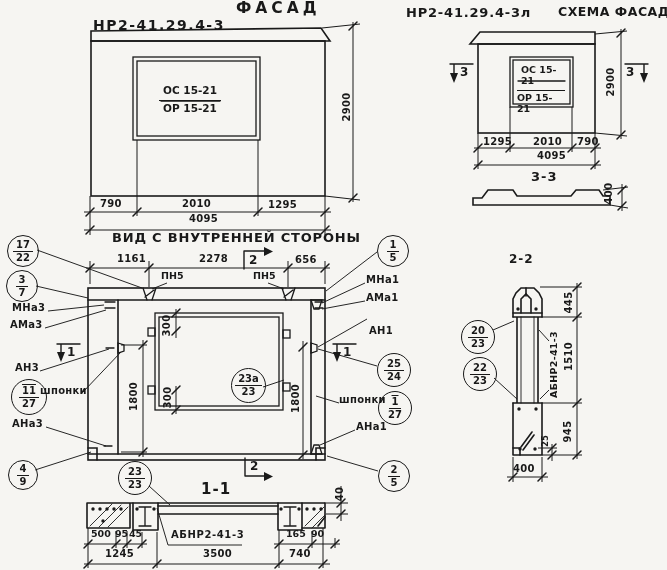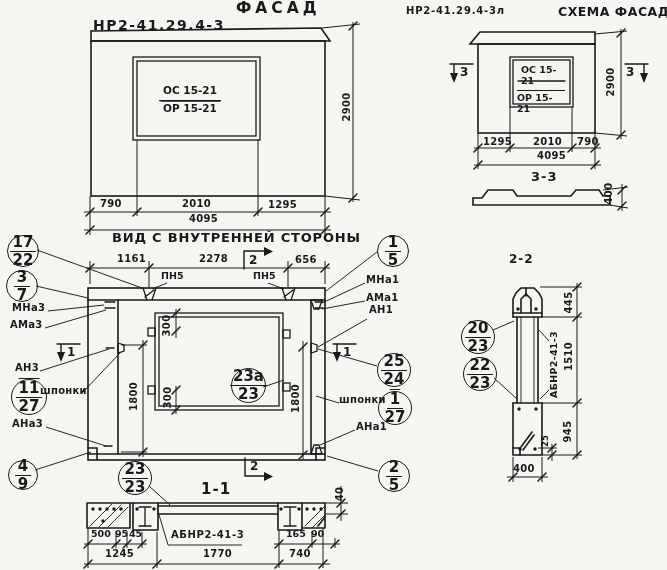--- a/index.html
+++ b/index.html
@@ -11,21 +11,21 @@
   .dim{font-size:10px;font-weight:600;letter-spacing:.3px;}
   .sm{font-size:9.5px;font-weight:600;}
   .mk{font-size:12px;font-weight:700;}
   .ttl{font-weight:700;}
   .rot{display:flex;align-items:center;justify-content:center;transform:rotate(-90deg);transform-origin:center;}
   .frac{position:absolute;display:flex;flex-direction:column;align-items:center;color:#191919;font-weight:700;}
   .frac .ft{border-bottom:1.5px solid #191919;padding:0 4px 4px 4px;}
   .frac .fb{padding-top:1px;}
   .callout{position:absolute;border:1.5px solid #191919;border-radius:50%;background:rgba(255,255,255,.0);
            display:flex;flex-direction:column;align-items:center;justify-content:center;
-           color:#191919;font-weight:700;font-size:15px;line-height:1;}
+           color:#191919;font-weight:700;font-size:10px;line-height:1;}
   .callout .t{border-bottom:1.2px solid #191919;padding:0 3px 1px 3px;}
   .callout .b{padding-top:1px;}
   .ovl{text-decoration:overline;}
 </style>
 </head>
 <body>
 
 <div id="sheet">
 
 <svg width="667" height="570" viewBox="0 0 667 570">
@@ -210,21 +210,21 @@
         <circle cx="536" cy="309" r="1.7"></circle>
     <circle cx="519" cy="409" r="1.7"></circle>
         <circle cx="536" cy="409" r="1.7"></circle>
     <circle cx="520" cy="449" r="1.7"></circle>
         <circle cx="535" cy="449" r="1.7"></circle>
   </g>
 </svg>
 
 <div class="lbl ttl" style="left:93px;top:18px;font-size:14px;letter-spacing:1.5px;">НР2-41.29.4-3</div>
 <div class="lbl ttl" style="left:236px;top:1px;font-size:15.5px;letter-spacing:4px;">ФАСАД</div>
-<div class="lbl ttl" style="left:406px;top:6px;font-size:10px;letter-spacing:0.8px;">НР2-41.29.4-3л</div>
+<div class="lbl ttl" style="left:406px;top:6px;font-size:13px;letter-spacing:0.8px;">НР2-41.29.4-3л</div>
 <div class="lbl ttl" style="left:558px;top:6px;font-size:12.5px;letter-spacing:0.5px;">СХЕМА ФАСАДА</div>
 <div class="lbl ttl" style="left:112px;top:231px;font-size:13px;letter-spacing:0.8px;">ВИД С ВНУТРЕННЕЙ СТОРОНЫ</div>
 <div class="lbl ttl" style="left:531px;top:170px;font-size:13px;letter-spacing:1px;">3-3</div>
 <div class="lbl ttl" style="left:509px;top:253px;font-size:12px;letter-spacing:1px;">2-2</div>
 <div class="lbl ttl" style="left:201px;top:482px;font-size:15px;letter-spacing:1px;">1-1</div>
 
 <div class="frac" style="left:156px;top:84px;width:68px;font-size:10.5px;">
   <span class="ft">ОС 15-21</span>
   <span class="fb">ОР 15-21</span>
 </div>
@@ -258,37 +258,37 @@
 <div class="lbl mk" style="left:67px;top:346px;">1</div>
 <div class="lbl mk" style="left:343px;top:346px;">1</div>
 
 <div class="lbl dim" style="left:12px;top:303px;">МНа3</div>
 <div class="lbl dim" style="left:10px;top:320px;">АМа3</div>
 <div class="lbl dim" style="left:15px;top:363px;">АН3</div>
 <div class="lbl dim" style="left:40px;top:386px;">шпонки</div>
 <div class="lbl dim" style="left:12px;top:419px;">АНа3</div>
 <div class="lbl dim" style="left:366px;top:275px;">МНа1</div>
 <div class="lbl dim" style="left:366px;top:293px;">АМа1</div>
-<div class="lbl dim" style="left:369px;top:305px;">АН1</div>
+<div class="lbl dim" style="left:369px;top:326px;">АН1</div>
 <div class="lbl dim" style="left:339px;top:395px;">шпонки</div>
 <div class="lbl dim" style="left:356px;top:422px;">АНа1</div>
 
 <div class="lbl dim rot" style="left:154px;top:320px;width:24px;height:11px;">300</div>
 <div class="lbl dim rot" style="left:155px;top:392px;width:24px;height:11px;">300</div>
 <div class="lbl dim rot" style="left:118px;top:391px;width:30px;height:11px;">1800</div>
 <div class="lbl dim rot" style="left:280px;top:393px;width:30px;height:11px;">1800</div>
 
 <div class="lbl dim" style="left:171px;top:530px;letter-spacing:0.6px;">АБНР2-41-3</div>
 <div class="lbl sm" style="left:91px;top:529px;">500</div>
 <div class="lbl sm" style="left:115px;top:529px;">95</div>
 <div class="lbl sm" style="left:129px;top:529px;">45</div>
 <div class="lbl sm" style="left:286px;top:529px;">165</div>
 <div class="lbl sm" style="left:311px;top:529px;">90</div>
 <div class="lbl dim" style="left:105px;top:549px;">1245</div>
-<div class="lbl dim" style="left:203px;top:549px;">1770</div>
+<div class="lbl dim" style="left:203px;top:549px;">3500</div>
 <div class="lbl dim" style="left:289px;top:549px;">740</div>
 <div class="lbl dim rot" style="left:331px;top:489px;width:18px;height:10px;">40</div>
 
 <div class="lbl sm rot" style="left:519px;top:359px;width:68px;height:11px;letter-spacing:0.3px;">АБНР2-41-3</div>
 <div class="lbl dim rot" style="left:556px;top:297px;width:24px;height:11px;">445</div>
 <div class="lbl dim rot" style="left:554px;top:351px;width:28px;height:11px;">1510</div>
 <div class="lbl dim rot" style="left:555px;top:426px;width:24px;height:11px;">945</div>
 <div class="lbl rot" style="left:537px;top:436px;width:16px;height:10px;font-size:8.5px;font-weight:600;">25</div>
 <div class="lbl dim" style="left:513px;top:464px;">400</div>
 

